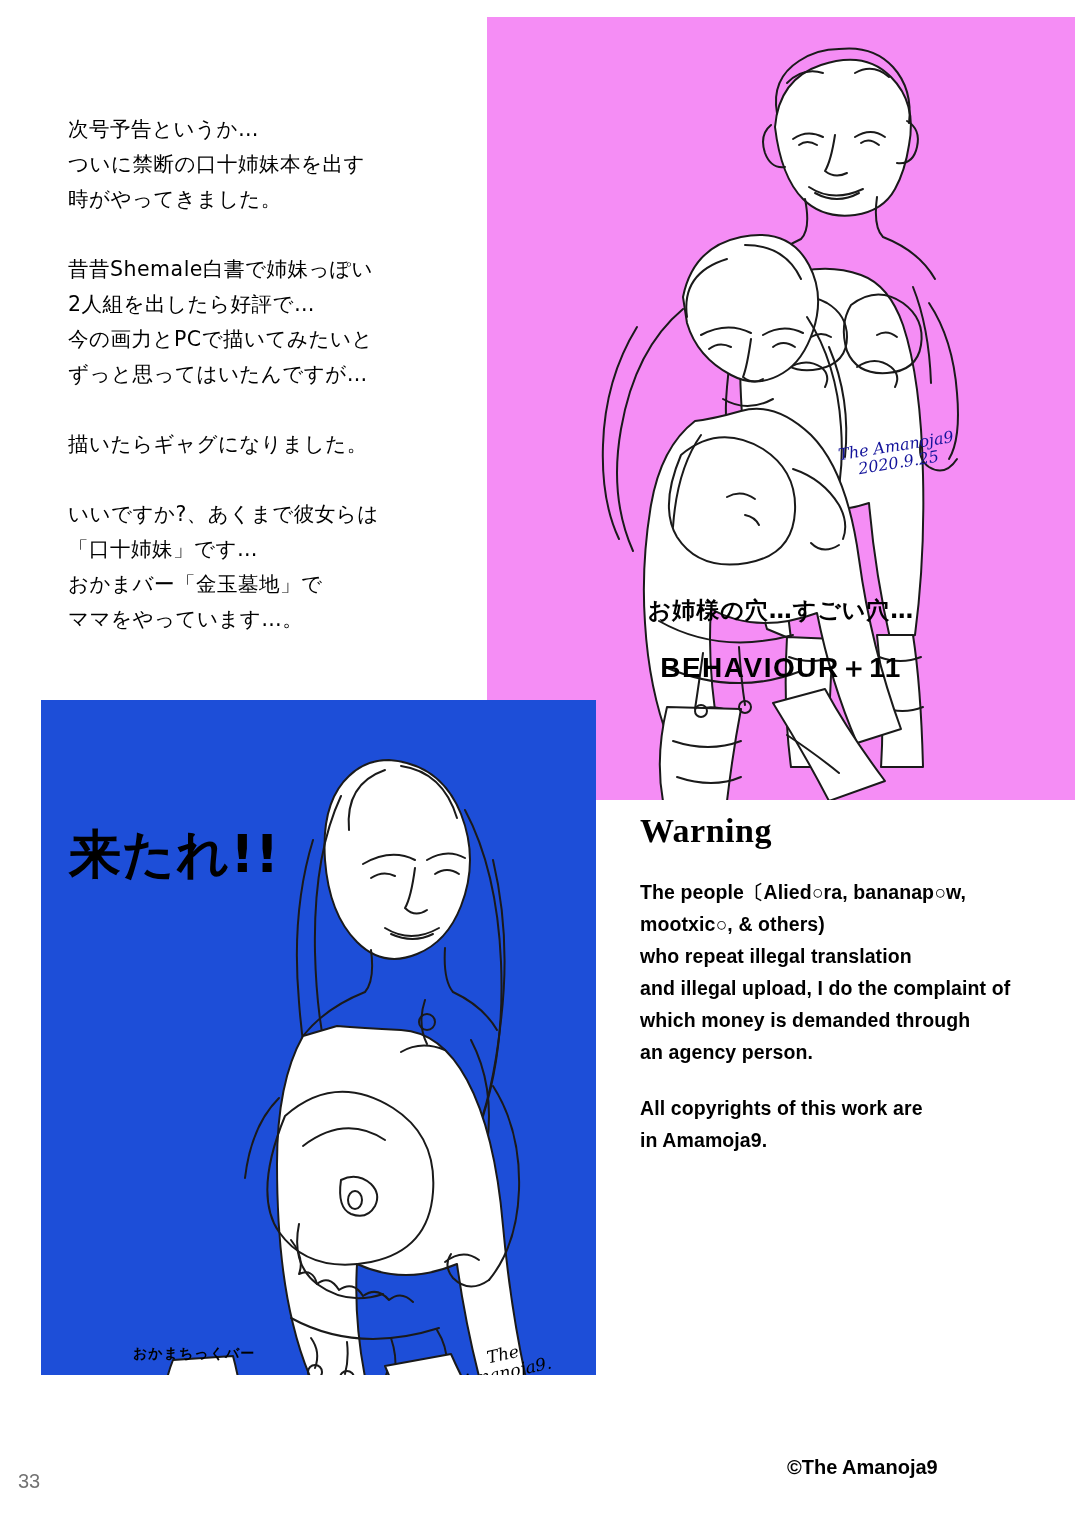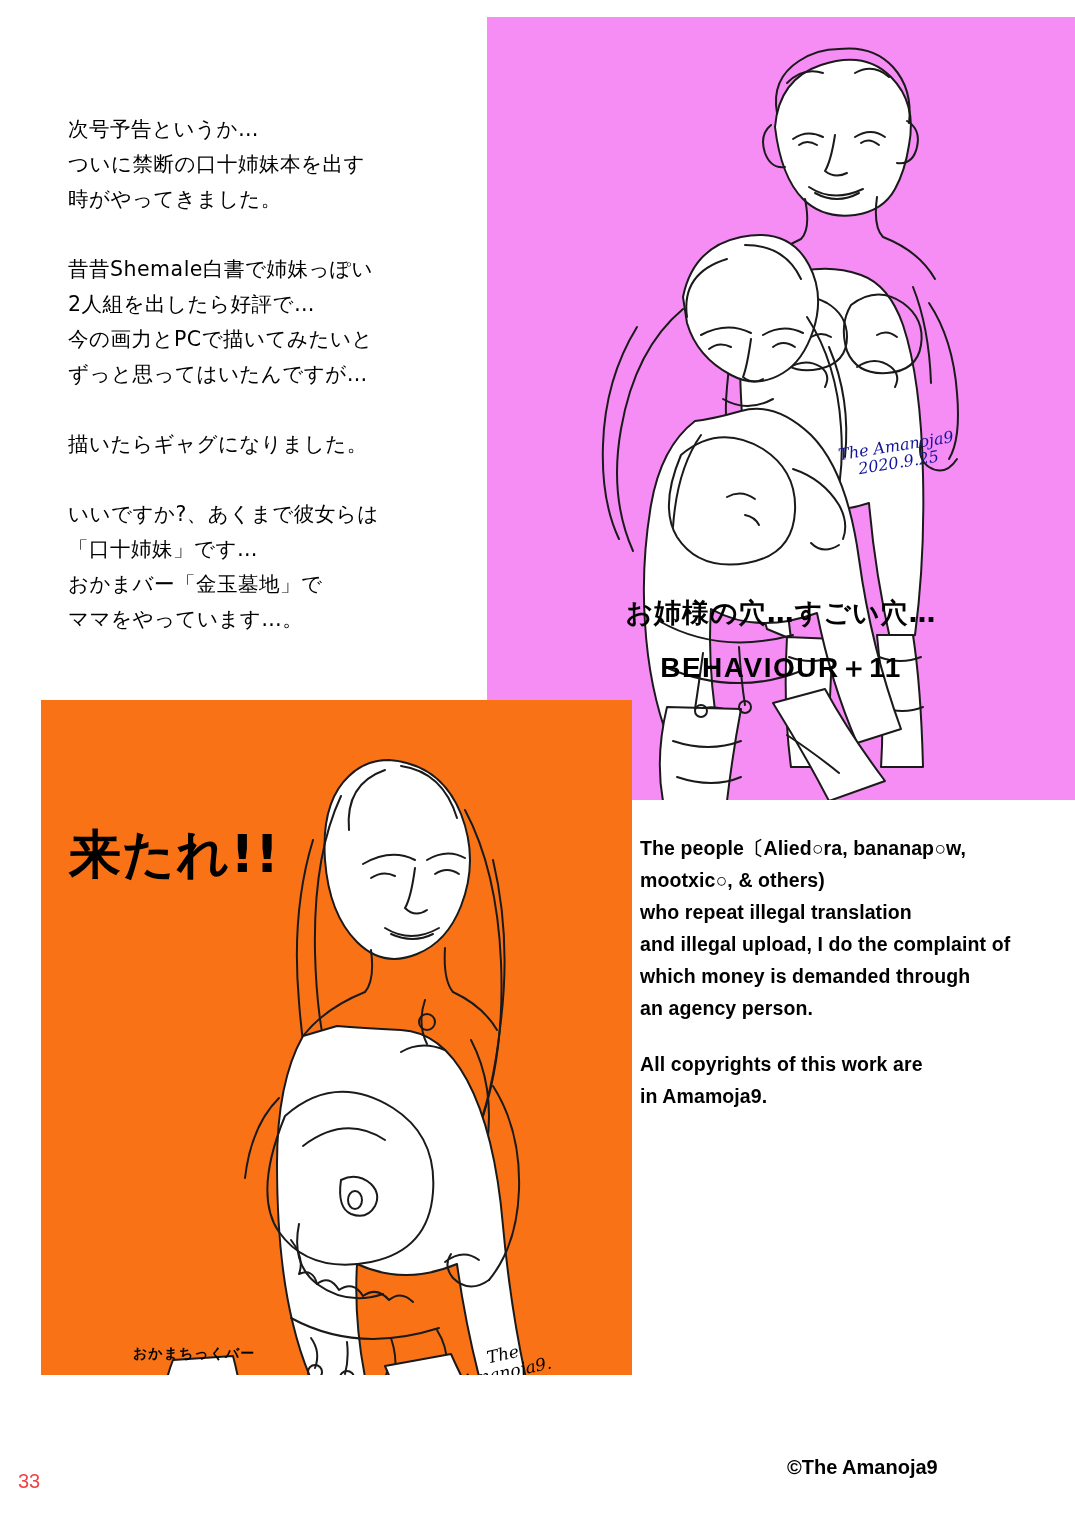--- a/index.html
+++ b/index.html
@@ -44,21 +44,21 @@
     left: 0; top: 0; right: 0; bottom: 0;
   }
   #panel-top .caption-jp {
     position: absolute;
     left: 0;
     right: 0;
     top: 578px;
     text-align: center;
     font-family: "DejaVu Sans", sans-serif;
     font-weight: bold;
-    font-size: 27px;
+    font-size: 23px;
     color: #000;
     letter-spacing: 1px;
   }
   #panel-top .caption-en {
     position: absolute;
     left: 0;
     right: 0;
     top: 632px;
     text-align: center;
     font-family: "Liberation Sans", sans-serif;
@@ -81,23 +81,22 @@
     white-space: pre-line;
   }
 
   
   #panel-bottom {
     position: absolute;
     left: 41px;
     top: 700px;
     width: 555px;
     height: 675px;
-    background: #f97316;
+    background: #1d4ed8;
     overflow: hidden;
-    padding-left: 36px;
   }
   #panel-bottom .headline1 {
     position: absolute;
     left: 28px;
     top: 120px;
     font-family: "DejaVu Sans", sans-serif;
     font-weight: bold;
     font-size: 52px;
     color: #000;
     letter-spacing: 1px;
@@ -179,21 +178,21 @@
     font-weight: bold;
     font-size: 20px;
     color: #000;
   }
   #page-number {
     position: absolute;
     left: 18px;
     top: 1470px;
     font-family: "Liberation Sans", sans-serif;
     font-size: 20px;
-    color: #ef4444;
+    color: #737373;
   }
 
   
   .lineart path, .lineart ellipse, .lineart circle, .lineart line, .lineart polyline {
     fill: none;
     stroke: #1a1a1a;
     stroke-width: 2;
     stroke-linecap: round;
     stroke-linejoin: round;
   }
@@ -378,20 +377,21 @@
     <path d="M204 676 q-36 10 -60 36"></path>
   </svg>
   <div class="headline1">来たれ!!</div>
   <div class="signature-bottom">The
 Amanoja9.</div>
   <div class="barsmall">おかまちっくバー</div>
   <div class="barbig">金玉ω暮地</div>
 </div>
 
 <div id="warning-col">
+  <h1 id="warning-title">Warning</h1>
   <p class="warn-para">The people〔Alied○ra, bananap○w,
 mootxic○, &amp; others)
 who repeat illegal translation
 and illegal upload, I do the complaint of
 which money is demanded through
 an agency person.</p>
   <p class="warn-para">All copyrights of this work are
  in Amamoja9.</p>
 </div>
 

